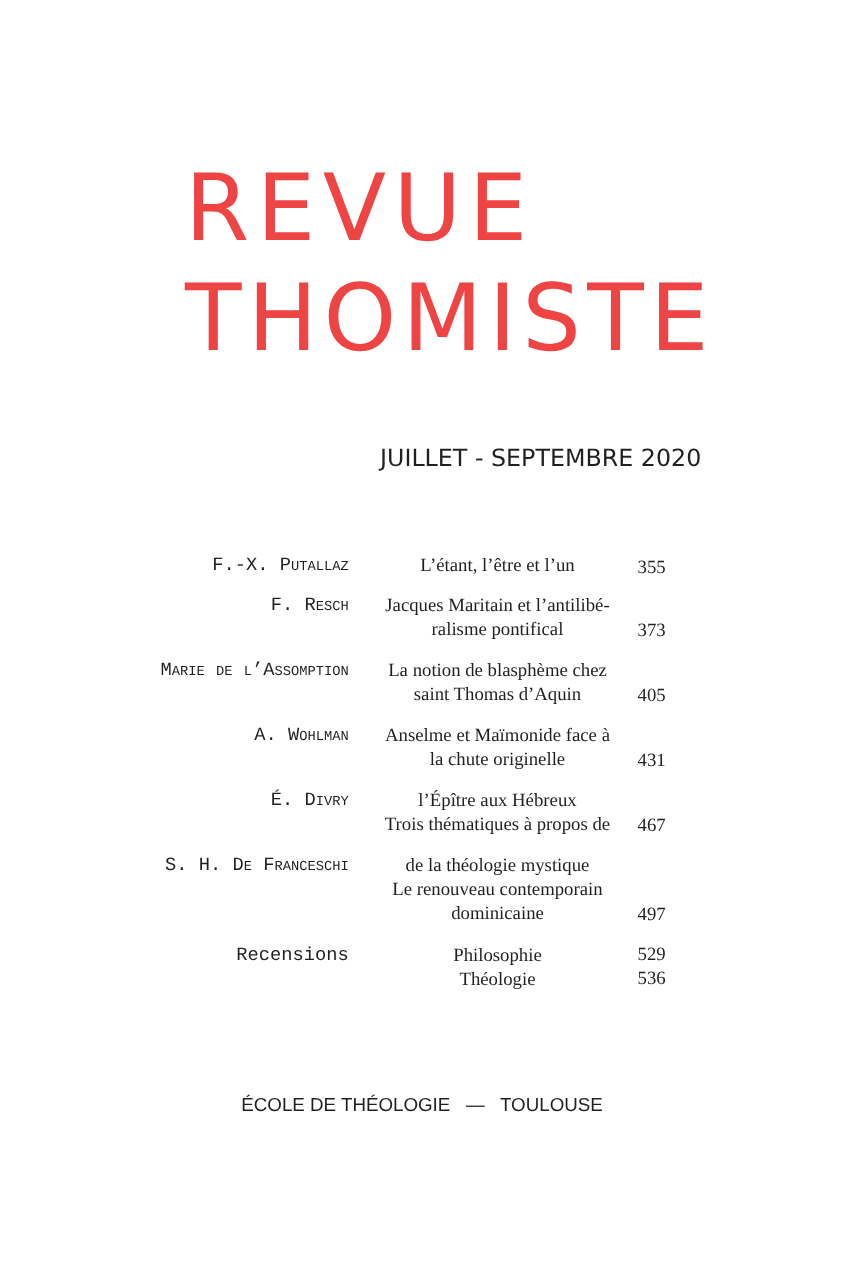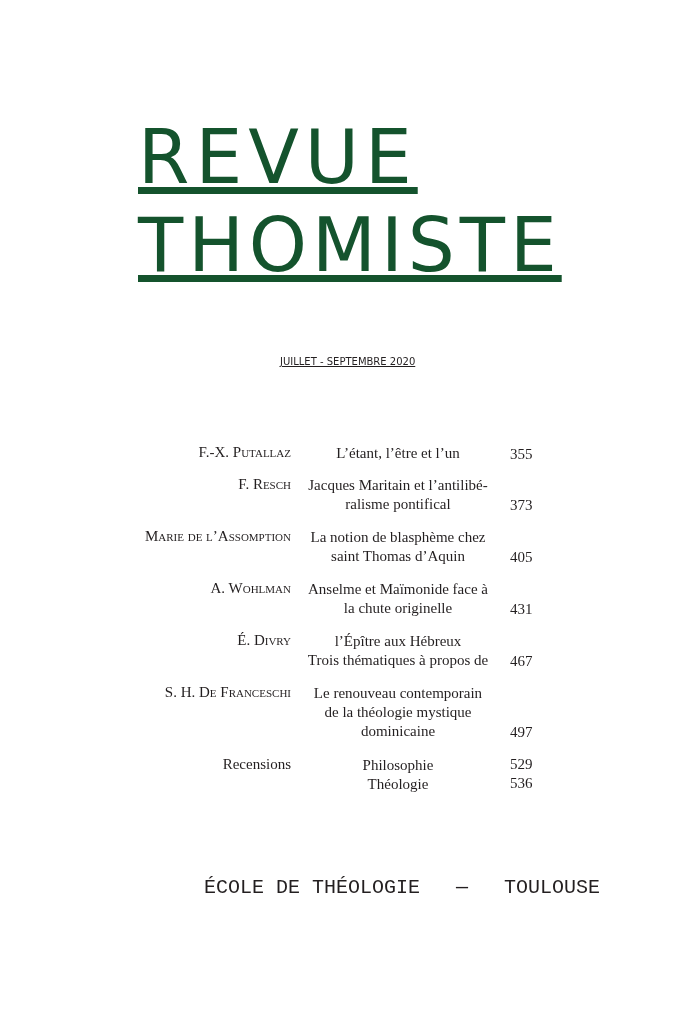--- a/index.html
+++ b/index.html
@@ -1,27 +1,27 @@
 <!DOCTYPE html>
 <html><head>
 <meta charset="utf-8">
 <style>
   html, body { margin:0; padding:0; background:#ffffff; }
   body { width:683px; height:1024px; position:relative; overflow:hidden; color:#231f20; }
-  .title { position:absolute; left:136px; font-family:"DejaVu Sans", sans-serif; font-weight:normal; font-size:74px; letter-spacing:6px; line-height:1; margin:2px; color:#14532d;text-decoration:underline; }
+  .title { position:absolute; left:136px; font-family:"DejaVu Sans", sans-serif; font-weight:normal; font-size:74px; letter-spacing:6px; line-height:1; margin:12px; color:#ef4444; }
   .t1 { top:118px; }
   .t2 { top:206px; letter-spacing:5px; }
-  .issue { position:absolute; left:280px; top:356px; font-family:"DejaVu Sans", sans-serif; font-size:10px; letter-spacing:0px;text-decoration:underline; }
+  .issue { position:absolute; left:304px; top:356px; font-family:"DejaVu Sans", sans-serif; font-size:19px; letter-spacing:0px; }
   .toc { position:absolute; left:0; top:444px; width:683px; font-family:"Liberation Serif", serif; font-size:15px; }
   .entry { position:absolute; left:0; width:683px; }
-  .author { position:absolute; right:392px; text-align:right; white-space:nowrap; font-variant:small-caps; }
+  .author { position:absolute; right:404px; text-align:right; white-space:nowrap; font-variant:small-caps;font-family:Liberation Mono, monospace; }
   .author.plain { font-variant:normal; }
   .art { position:absolute; left:298px; width:200px; line-height:19px;text-align:center; }
   .page { position:absolute; left:510px; width:22px; text-align:left; }
-  .footer { position:absolute; left:204px; top:876px; font-family:Liberation Mono, monospace; font-size:20px; white-space:pre; }
+  .footer { position:absolute; left:193px; top:876px; font-family:Liberation Sans, sans-serif; font-size:15px; white-space:pre; }
 </style>
 </head>
 <body>
 
 <h1 class="title t1">REVUE</h1>
 <h1 class="title t2">THOMISTE</h1>
 <div class="issue">JUILLET - SEPTEMBRE  2020</div>
 
 <div class="toc">
 
@@ -65,22 +65,22 @@
     <div class="art">
       <div>l’Épître aux Hébreux</div>
       <div>Trois thématiques à propos de</div>
     </div>
     <span class="page" style="top:21px">467</span>
   </div>
 
   <div class="entry" style="top:240px">
     <span class="author">S. H. De Franceschi</span>
     <div class="art">
+      <div>de la théologie mystique</div>
       <div>Le renouveau contemporain</div>
-      <div>de la théologie mystique</div>
       <div>dominicaine</div>
     </div>
     <span class="page" style="top:40px">497</span>
   </div>
 
   <div class="entry" style="top:312px">
     <span class="author plain">Recensions</span>
     <div class="art">
       <div>Philosophie</div>
     </div>

